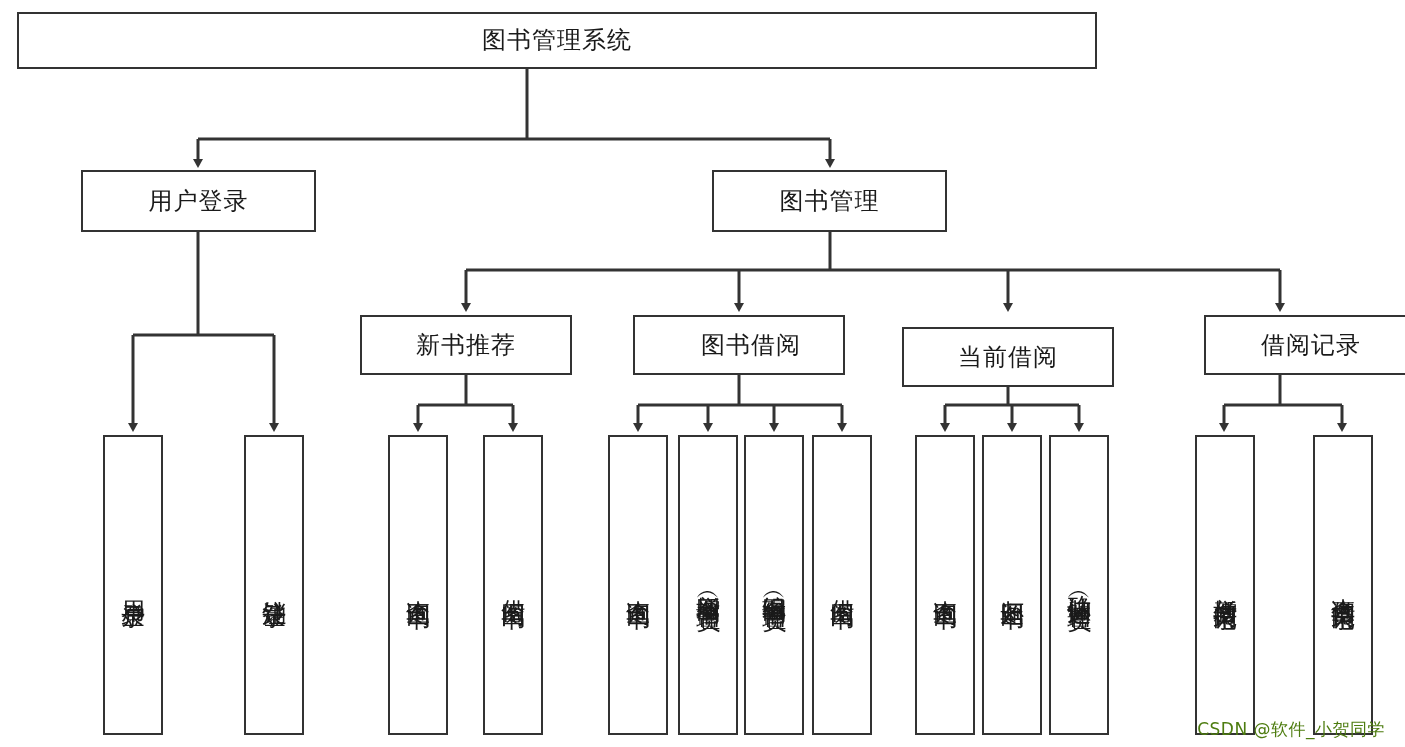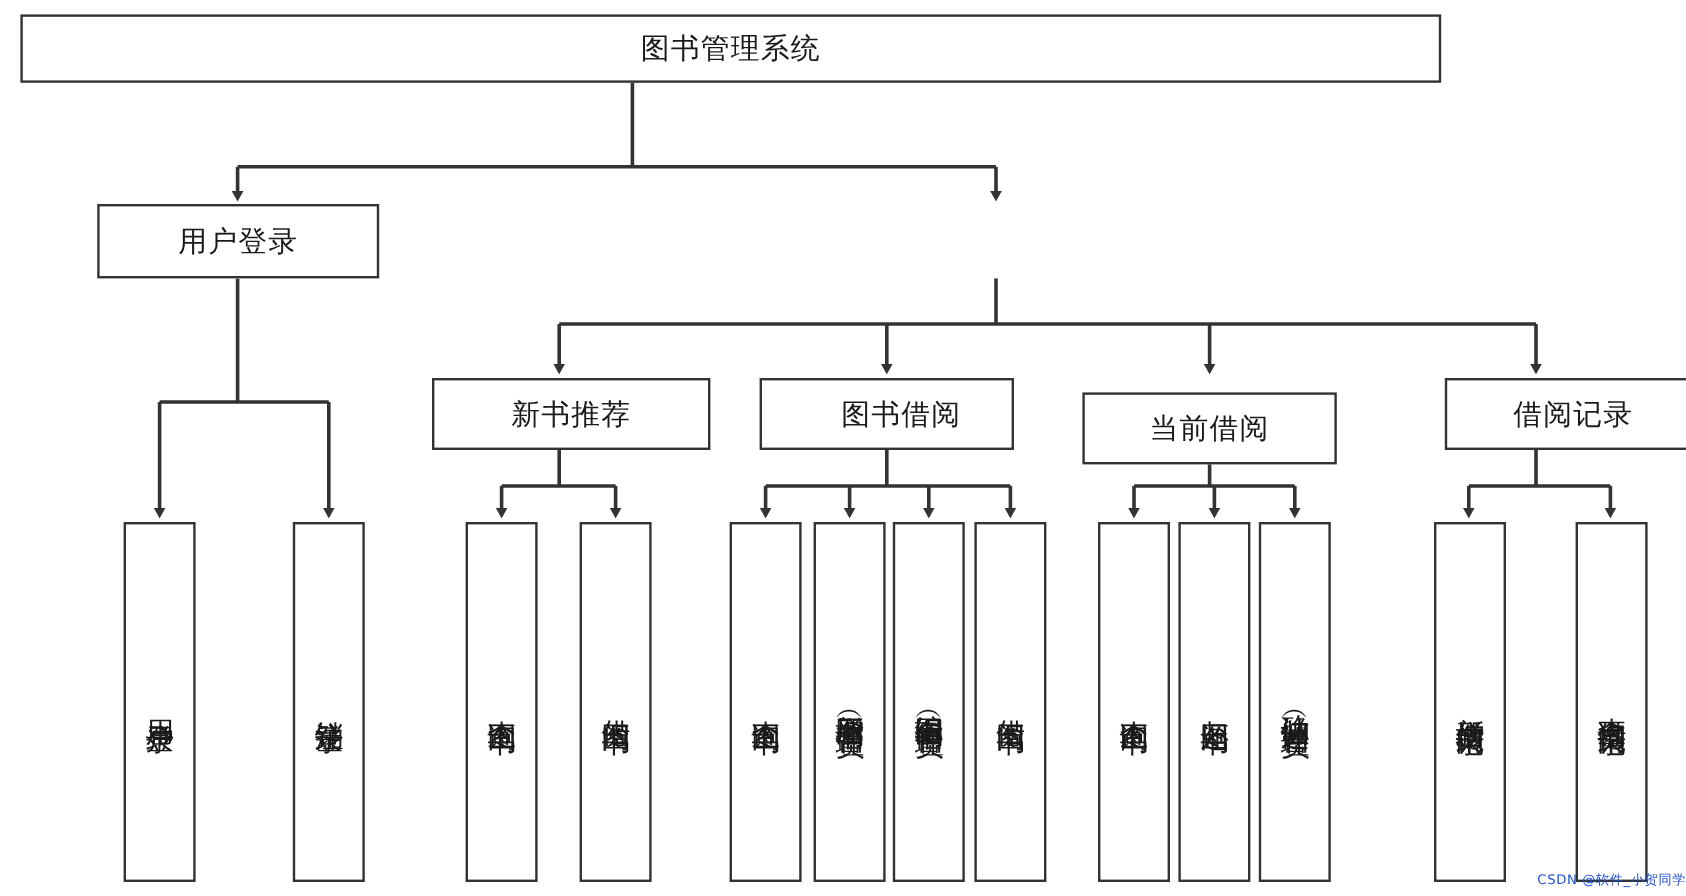--- a/index.html
+++ b/index.html
@@ -47,28 +47,28 @@
     padding: 4px 0;
     text-align: center;
   }
   .node.vert .vtext {
     writing-mode: vertical-rl;
     text-orientation: upright;
     display: block;
     max-height: 100%;
   }
   #root-node {
-    left: 17px;  top: 12px;  width: 1184px; height: 57px;
+    left: 17px;  top: 12px;  width: 1080px; height: 57px;
   }
   #watermark {
     position: absolute;
-    right: 0;
+    right: 20px;
     bottom: 6px;
-    font-size: 11px;
-    color: #1d4ed8;
+    font-size: 17px;
+    color: #4d7c0f;
     white-space: nowrap;
     letter-spacing: 0.5px;
   }
 </style>
 </head>
 <body>
 
 <div id="canvas">
 
   <svg id="wires" viewBox="0 0 1405 747" xmlns="http://www.w3.org/2000/svg">
@@ -121,22 +121,25 @@
     </g>
   </svg>
 
   <div class="node horiz" id="root-node">
     <span>图书管理系统</span>
   </div>
 
   <div class="node horiz" style="left:81px;  top:170px; width:235px; height:62px;">
     <span>用户登录</span>
   </div>
+  <div class="node horiz" style="left:712px; top:170px; width:235px; height:62px;">
+    <span>图书管理</span>
+  </div>
 
-  <div class="node horiz" style="left:360px;  top:315px; width:232px; height:60px;">
+  <div class="node horiz" style="left:360px;  top:315px; width:212px; height:60px;">
     <span>新书推荐</span>
   </div>
   <div class="node horiz" style="left:633px;  top:315px; width:212px; height:60px;padding-left:24px;">
     <span>图书借阅</span>
   </div>
   <div class="node horiz" style="left:902px;  top:315px; width:212px; height:60px;margin-top:12px;">
     <span>当前借阅</span>
   </div>
   <div class="node horiz" style="left:1172px; top:315px; width:214px; height:60px;margin-left:32px;">
     <span>借阅记录</span>

